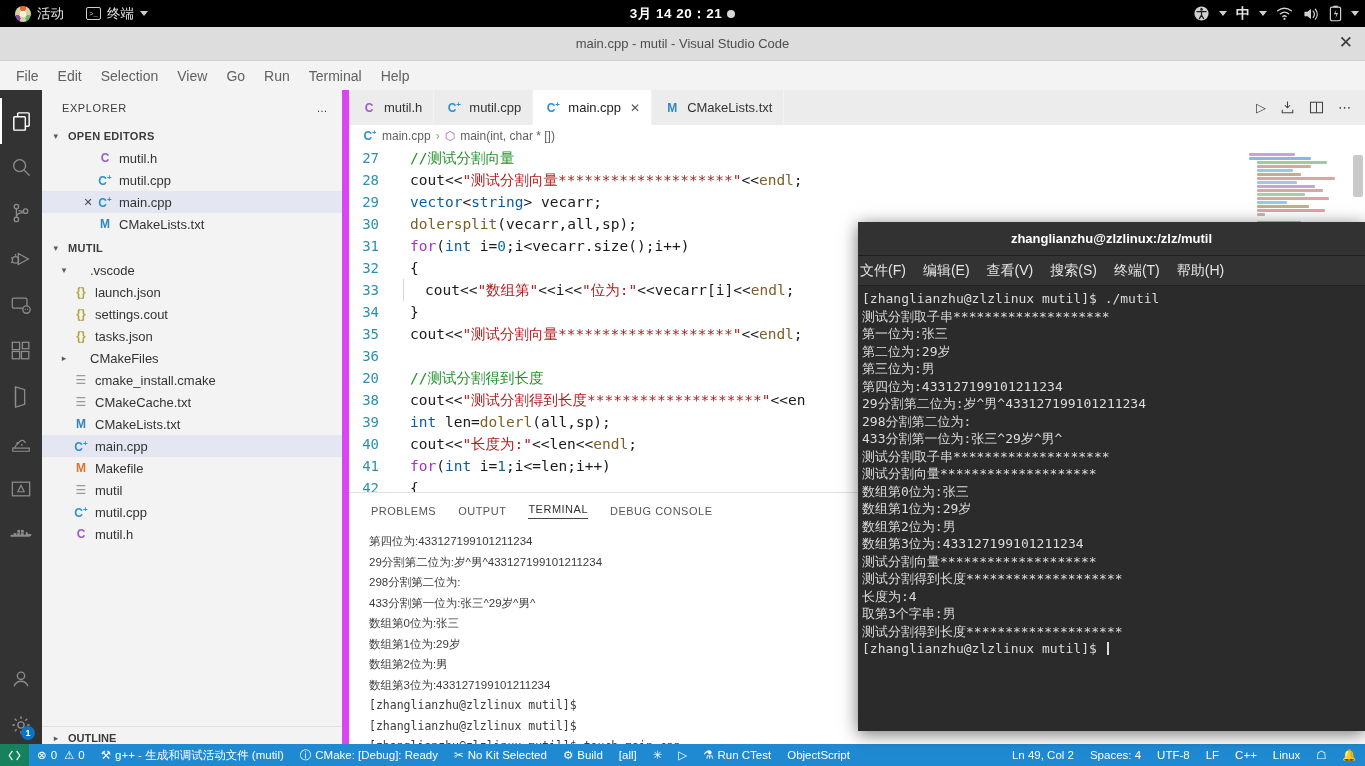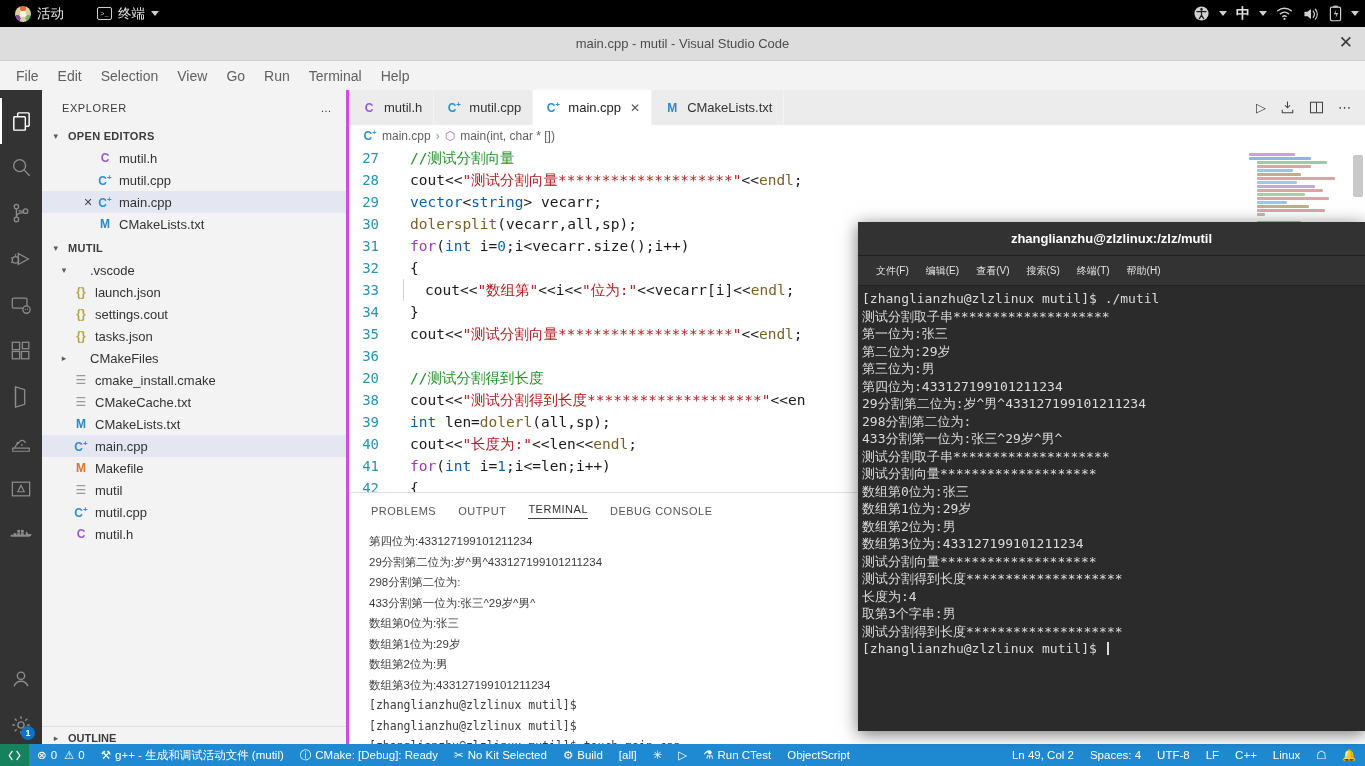--- a/index.html
+++ b/index.html
@@ -10,21 +10,21 @@
     font-family: "Liberation Sans", "DejaVu Sans", sans-serif;
   }
 
   
   #gnome-bar {
     position: absolute; left: 0; top: 0; width: 1365px; height: 27px;
     background: #000; color: #d6d6d6;
     display: flex; align-items: center;
     font-size: 13.5px;
   }
-  .gb-left { display: flex; align-items: flex-start; gap: 19px; padding-left: 8px; }
+  .gb-left { display: flex; align-items: flex-start; gap: 8px; padding-left: 8px; }
   .gb-item { display: flex; align-items: center; gap: 6px; padding: 2px 7px; border-radius: 4px; color: #e6e6e6; }
   .gb-center { position: absolute; left: 0; right: 0; text-align: center; font-weight: bold; letter-spacing: .5px; color: #fff; font-size: 13.5px;}
   .gb-right { position: absolute; right: 6px; top: 0; height: 27px; display: flex; align-items: center; gap: 9px; }
   .caret { width: 0; height: 0; border-left: 4px solid transparent; border-right: 4px solid transparent; border-top: 5px solid #cfcfcf; display:inline-block; }
   .ubuntu-logo {
     width: 16px; height: 16px; border-radius: 50%;
     background:
       radial-gradient(circle at 50% 50%, #f6f2dd 0 3px, transparent 3px),
       radial-gradient(circle at 50% 12%, #e86a35 0 3.2px, transparent 3.2px),
       radial-gradient(circle at 15% 78%, #8b4ea8 0 3.2px, transparent 3.2px),
@@ -68,21 +68,21 @@
   .act-icon { width: 42px; height: 46px; display: flex; align-items: center; justify-content: center; color: #8c8c8c; }
   .act-icon.active { color: #ffffff; box-shadow: inset 2px 0 0 #ffffff; }
   #activitybar .bottom { position: absolute; bottom: 0; left: 0; width: 42px; }
   .badge {
     position: absolute; right: 7px; bottom: 8px; background: #0c72c5; color: #fff;
     font-size: 9px; border-radius: 8px; min-width: 14px; height: 14px;
     display: flex; align-items: center; justify-content: center; font-weight: bold;
   }
 
   
-  #sidebar { width: 307px; background: #f3f3f3; border-right: 3px solid #d946ef; font-size: 13px; color: #3b3b3b; position: relative;}
+  #sidebar { width: 307px; background: #f3f3f3; border-right: 7px solid #d946ef; font-size: 13px; color: #3b3b3b; position: relative;}
   #sidebar-title {
     height: 35px; display: flex; align-items: center; justify-content: space-between;
     padding: 0 14px 0 20px; font-size: 11px; letter-spacing: .6px; color: #3b3b3b;
   }
   .section-head {
     height: 22px; display: flex; align-items: center; gap: 4px; padding-left: 6px;
     font-size: 11px; font-weight: bold; letter-spacing: .3px; color: #3b3b3b;
   }
   .tree-row { height: 22px; display: flex; align-items: center; font-size: 13px; color: #333; padding-right: 8px; }
   .tree-row.sel { background: #e4e6f1; }
@@ -156,21 +156,21 @@
     background: #2d2d2d; box-shadow: 0 3px 16px rgba(0,0,0,.55);
     display: flex; flex-direction: column;
   }
   #gterm-title {
     height: 34px; background: #323232; color: #fff; display: flex; align-items: center;
     justify-content: center; font-size: 13px; font-weight: bold;
     border-bottom: 1px solid #1f1f1f;
   }
   #gterm-menu {
     height: 30px; background: #333333; display: flex; align-items: center;
-    gap: 17px; padding-left: 18px; font-size: 10px; color: #e4e4e4;
+    gap: 17px; padding-left: 2px; font-size: 14px; color: #e4e4e4;
     border-bottom: 1px solid #222;
   }
   #gterm-body {
     flex: 1; background: #2b2b2b; color: #dcdcdc; padding: 4px 0 0 4px;
     font-family: "DejaVu Sans Mono", "Liberation Mono", monospace; font-size: 13px;
     overflow: hidden;
   }
   .tl { height: 17.5px; white-space: pre; line-height: 17.5px; }
   .tcursor { display:inline-block; width: 2px; height: 13px; background: #dcdcdc; vertical-align: -2px; margin-left: 2px;}
   #gterm-foot { height: 8px; background: #2b2b2b; }
@@ -182,20 +182,23 @@
   <div class="gb-left">
     <div class="gb-item">
       <span class="ubuntu-logo"></span>
       <span>活动</span>
     </div>
     <div class="gb-item">
       <span class="term-glyph">&gt;_</span>
       <span>终端</span>
       <span class="caret"></span>
     </div>
+  </div>
+  <div class="gb-center">
+    <span>3月 14  20：21</span><span class="rec-dot"></span>
   </div>
   <div class="gb-right">
     <svg width="17" height="17" viewBox="0 0 24 24">
         <circle cx="12" cy="12" r="10" fill="#d0d0d0"></circle>
         <circle cx="12" cy="6.2" r="1.8" fill="#1a1a1a"></circle>
         <path d="M5.5 9.3h13M12 9.3v5M12 14.3l-3 5M12 14.3l3 5" stroke="#1a1a1a" stroke-width="1.7" fill="none" stroke-linecap="round"></path>
       </svg>
     <span class="caret"></span>
     <span style="font-size:14px;color:#e2e2e2;font-weight:bold">中</span>
     <span class="caret"></span>

